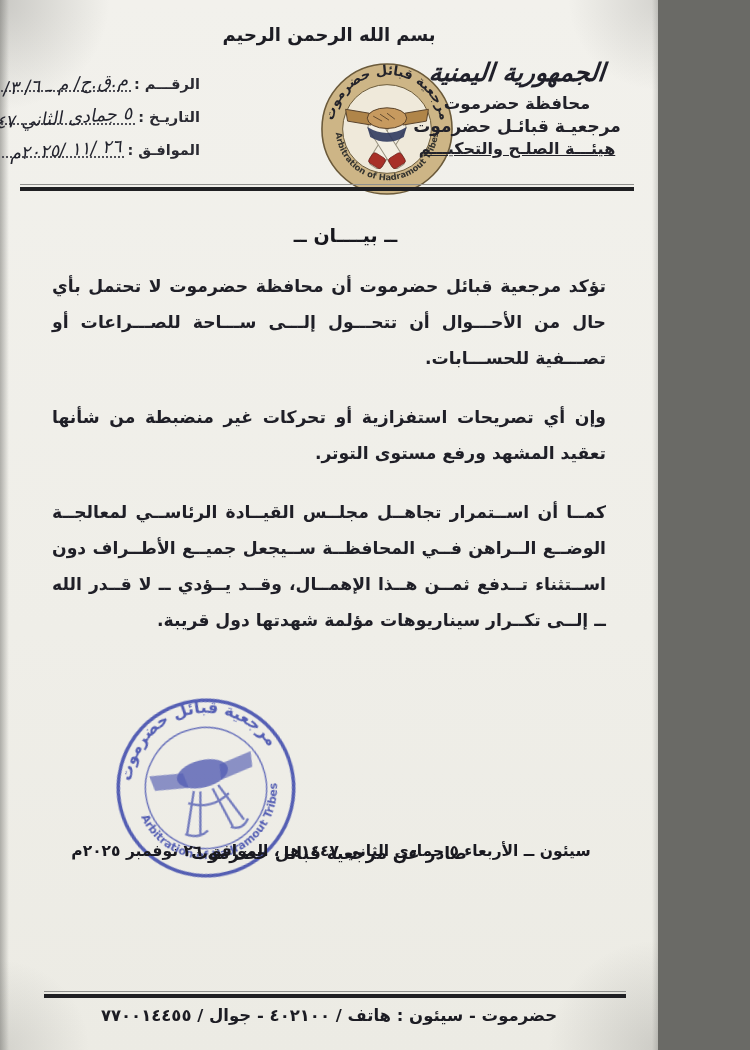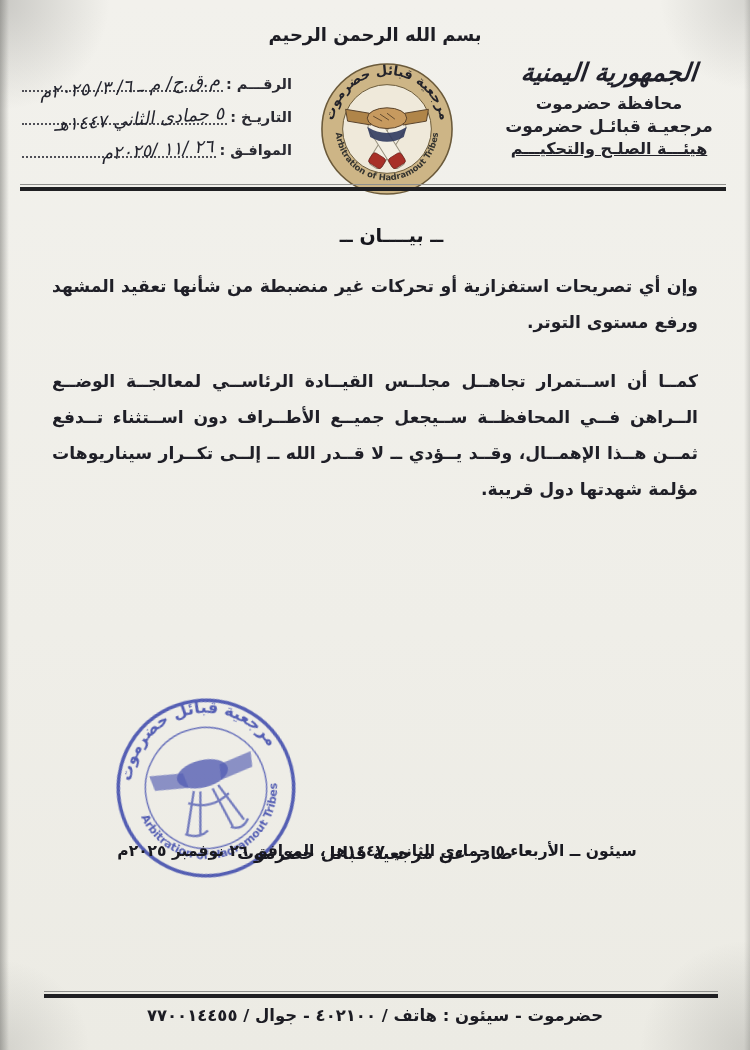--- a/index.html
+++ b/index.html
@@ -1,17 +1,17 @@
 <!DOCTYPE html>
 <html lang="ar"><head>
 <meta charset="utf-8">
 <style>
   html,body{margin:0;padding:0;background:#6a6a66;}
   .page{
-    position:relative;width:750px;height:1050px;overflow:hidden;
+    position:relative;width:658px;height:1050px;overflow:hidden;
     direction:rtl;
     font-family:"DejaVu Sans",sans-serif;color:#22222a;
     background:
       linear-gradient(90deg, rgba(110,110,106,.5) 0px, rgba(110,110,106,0) 9px),
       linear-gradient(270deg, rgba(110,110,106,.25) 0px, rgba(110,110,106,0) 6px),
       radial-gradient(circle at 0% 0%, rgba(80,80,78,.25), rgba(0,0,0,0) 110px),
       radial-gradient(circle at 100% 0%, rgba(80,80,78,.18), rgba(0,0,0,0) 90px),
       radial-gradient(circle at 100% 100%, rgba(80,80,78,.2), rgba(0,0,0,0) 110px),
       radial-gradient(circle at 0% 100%, rgba(80,80,78,.16), rgba(0,0,0,0) 90px),
       linear-gradient(180deg,#f2f1ec 0%,#efeee8 60%,#ecebe4 100%);
@@ -130,20 +130,21 @@
     <div class="gov">محافظة حضرموت</div>
     <div class="orgname">مرجعيـة قبائـل حضرموت</div>
     <div class="committee">هيئـــة الصلـح والتحكيـــم</div>
   </div>
 
   <div class="rule rule-header"></div>
 
   <div class="title">ــ بيــــان ــ</div>
 
   <div class="body-text">
+    <p>تؤكد مرجعية قبائل حضرموت أن محافظة حضرموت لا تحتمل بأي حال من الأحـــوال أن تتحـــول إلـــى ســـاحة للصـــراعات أو تصـــفية للحســـابات.</p>
     <p>وإن أي تصريحات استفزازية أو تحركات غير منضبطة من شأنها تعقيد المشهد ورفع مستوى التوتر.</p>
     <p>كمــا أن اســتمرار تجاهــل مجلــس القيــادة الرئاســي لمعالجــة الوضــع الــراهن فــي المحافظــة ســيجعل جميــع الأطــراف دون اســتثناء تــدفع ثمــن هــذا الإهمــال، وقــد يــؤدي ــ لا قــدر الله ــ إلــى تكــرار سيناريوهات مؤلمة شهدتها دول قريبة.</p>
   </div>
 
   <div class="stamp">
     <svg viewBox="0 0 180 180" width="188" height="188">
       <defs>
         <path id="sp-top" d="M 18,90 A 72,72 0 0 1 162,90"></path>
         <path id="sp-bot" d="M 22,90 A 68,68 0 0 0 158,90"></path>
       </defs>

